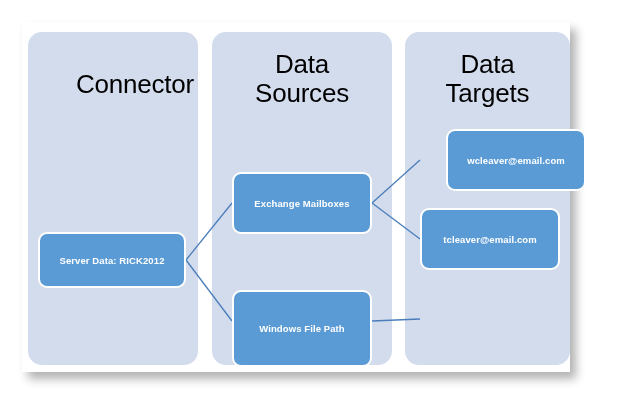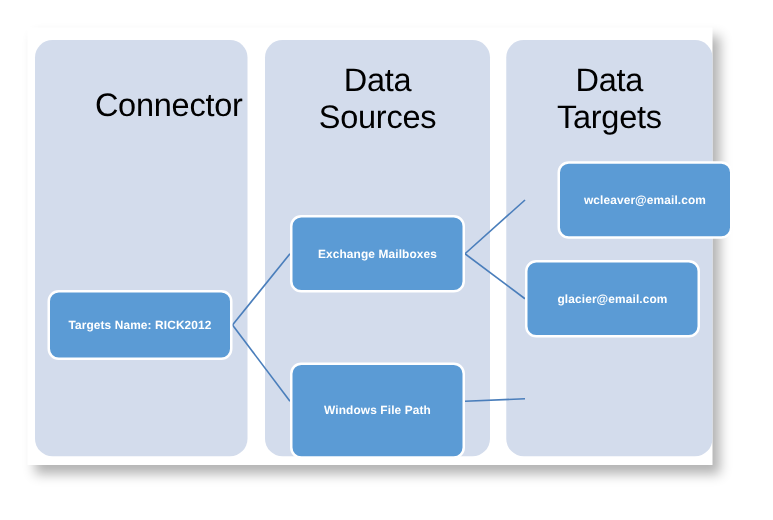--- a/index.html
+++ b/index.html
@@ -116,24 +116,24 @@
   <svg id="edges" viewBox="0 0 618 416" width="618" height="416">
     <g stroke="#4a7ebb" stroke-width="1.3" fill="none">
       <line x1="186" y1="260" x2="232" y2="203"></line>
       <line x1="186" y1="260" x2="232" y2="321"></line>
       <line x1="372" y1="203" x2="420" y2="160"></line>
       <line x1="372" y1="203" x2="420" y2="239"></line>
       <line x1="372" y1="321" x2="420" y2="319"></line>
     </g>
   </svg>
 
-  <div class="node" id="node-server">Targets Name: RICK2012</div>
+  <div class="node" id="node-server">Server Data: RICK2012</div>
 
   <div class="node" id="node-exchange">Exchange Mailboxes</div>
 
   <div class="node" id="node-winpath">Windows File Path</div>
 
   <div class="node" id="node-wcleaver">wcleaver@email.com</div>
 
-  <div class="node" id="node-tcleaver">glacier@email.com</div>
+  <div class="node" id="node-tcleaver">tcleaver@email.com</div>
 
 
 </div>
 
 </body></html>

